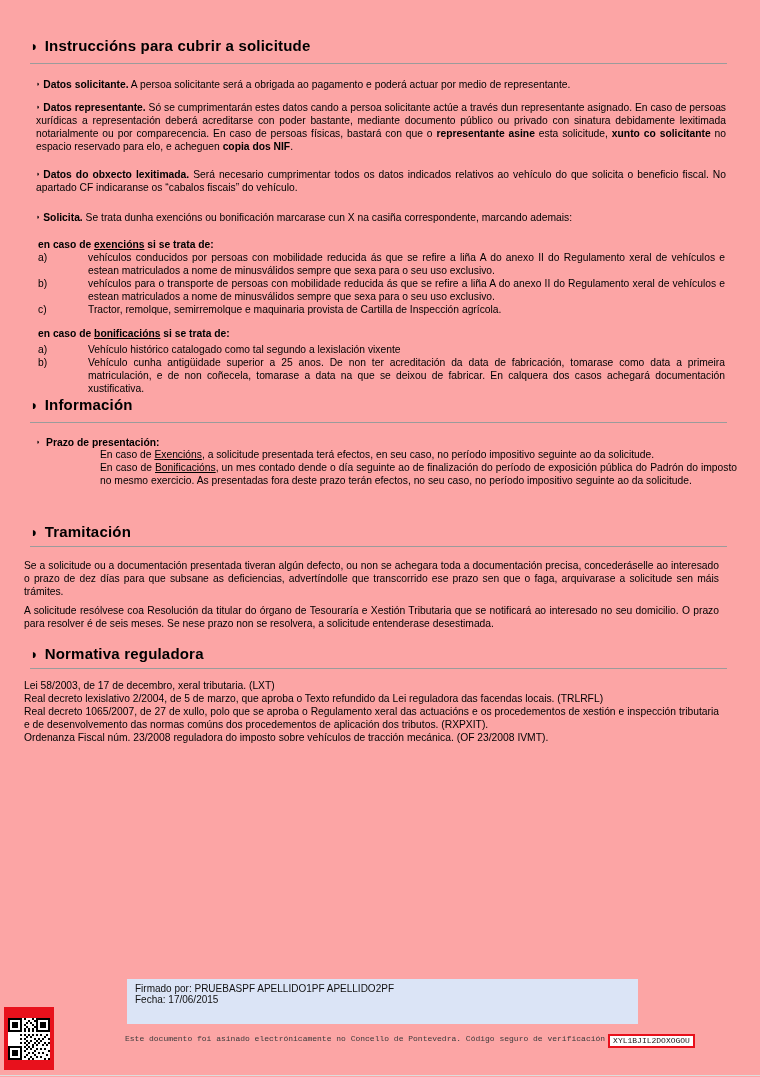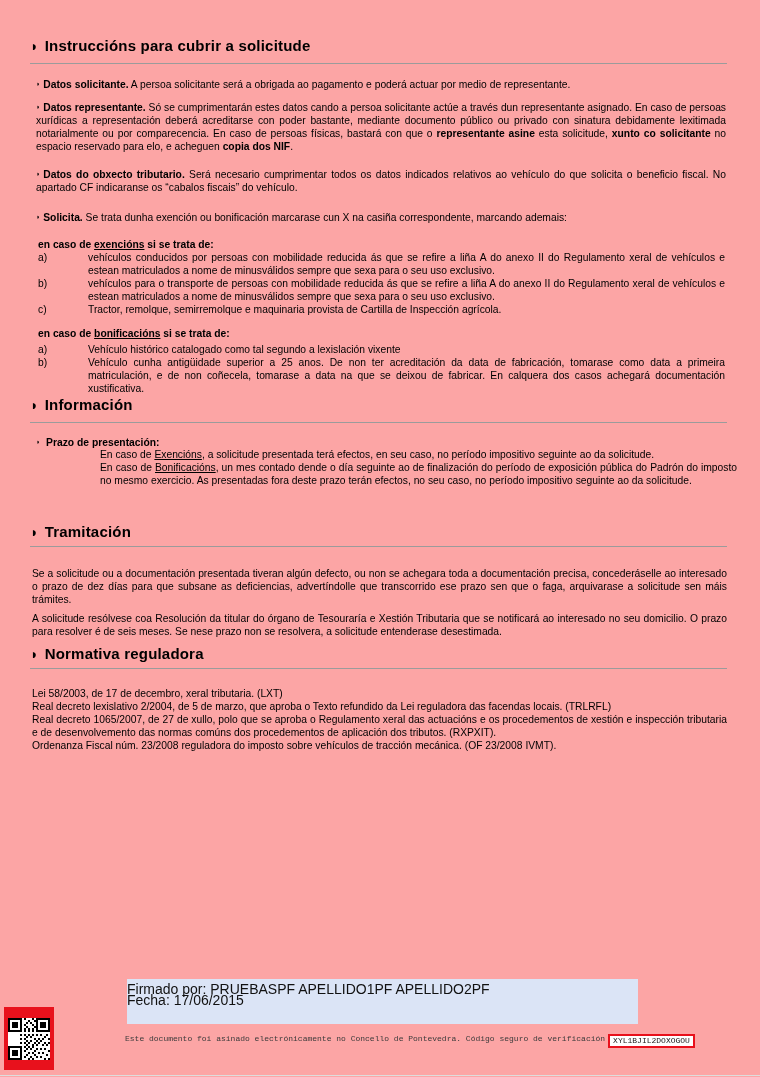--- a/index.html
+++ b/index.html
@@ -12,32 +12,32 @@
   .page{
     position:relative;width:760px;height:1077px;background:#fca5a5;overflow:hidden;
     font-family:"Liberation Sans", sans-serif;color:#000;
   }
   .abs{position:absolute;}
   .h1{left:30px;width:697px;font-size:15px;font-weight:bold;letter-spacing:.2px;}
   .hb{font-size:14px;margin-right:6px;}
   .rule{left:30px;width:697px;height:0;border-top:1px solid var(--rule_gray);}
   .body-text{font-size:10.3px;line-height:13px;text-align:justify;}
   .para{left:36px;width:690px;}
-  .flush{left:32px;width:695px;margin-top:8px;}
+  .flush{left:24px;width:695px;}
   .ib{font-size:7px;margin-right:3px;vertical-align:1.5px;}
   .bold{font-weight:bold;}
   .u{text-decoration:underline;}
   .list{left:38px;width:687px;}
   .lrow{display:flex;}
   .lkey{width:50px;flex:none;}
   .ltext{flex:1;text-align:justify;}
   .indent{left:88px;width:637px;margin-left:12px;}
   .sig{
     left:127px;top:979px;width:511px;height:45px;background:var(--signature_bg);
-    box-sizing:border-box;padding:5px 0;font-size:14px;line-height:10.5px;color:#111;
+    box-sizing:border-box;padding:5px 8px;font-size:10px;line-height:10.5px;color:#111;
   }
   .footer{
     left:125px;top:1034px;width:620px;
     font-family:"Liberation Mono", monospace;font-size:8px;color:var(--footer_text);
     white-space:nowrap;
   }
   .code{
     display:inline-block;margin-left:3px;padding:0 3px;background:#fff;color:#222;
     border:2px solid var(--accent_red);line-height:10px;vertical-align:-2px;
   }
@@ -53,23 +53,23 @@
 
 <div class="page">
 
   <div class="abs h1" style="top:37px"><span class="hb">◗</span><span>Instruccións para cubrir a solicitude</span></div>
   <div class="abs rule" style="top:63px"></div>
 
   <div class="abs body-text para" style="top:77px"><span class="ib">◗</span><span class="bold">Datos solicitante.</span><span> A persoa solicitante será a obrigada ao pagamento e poderá actuar por medio de representante.</span></div>
 
   <div class="abs body-text para" style="top:100px"><span class="ib">◗</span><span class="bold">Datos representante.</span><span> Só se cumprimentarán estes datos cando a persoa solicitante actúe a través dun representante asignado. En caso de persoas xurídicas a representación deberá acreditarse con poder bastante, mediante documento público ou privado con sinatura debidamente lexitimada notarialmente ou por comparecencia. En caso de persoas físicas, bastará con que o </span><span class="bold">representante asine</span><span> esta solicitude, </span><span class="bold">xunto co solicitante</span><span> no espacio reservado para elo, e acheguen </span><span class="bold">copia dos NIF</span><span>.</span></div>
 
-  <div class="abs body-text para" style="top:167px"><span class="ib">◗</span><span class="bold">Datos do obxecto tributario.</span><span> Será necesario cumprimentar todos os datos indicados relativos ao vehículo do que solicita o beneficio fiscal. No apartado CF indicaranse os “cabalos fiscais” do vehículo.</span></div>
+  <div class="abs body-text para" style="top:167px"><span class="ib">◗</span><span class="bold">Datos do obxecto lexitimada.</span><span> Será necesario cumprimentar todos os datos indicados relativos ao vehículo do que solicita o beneficio fiscal. No apartado CF indicaranse os “cabalos fiscais” do vehículo.</span></div>
 
-  <div class="abs body-text para" style="top:210px"><span class="ib">◗</span><span class="bold">Solicita.</span><span> Se trata dunha exención ou bonificación marcarase cun X na casiña correspondente, marcando ademais:</span></div>
+  <div class="abs body-text para" style="top:210px"><span class="ib">◗</span><span class="bold">Solicita.</span><span> Se trata dunha exencións ou bonificación marcarase cun X na casiña correspondente, marcando ademais:</span></div>
 
   <div class="abs body-text bold" style="top:238px;left:38px;width:687px"><span>en caso de </span><span class="u">exencións</span><span> si se trata de:</span></div>
 
   <div class="abs body-text list" style="top:251px">
     <div class="lrow">
         <span class="lkey">a)</span>
         <span class="ltext">vehículos conducidos por persoas con mobilidade reducida ás que se refire a liña A do anexo II do Regulamento xeral de vehículos e estean matriculados a nome de minusválidos sempre que sexa para o seu uso exclusivo.</span>
       </div>
     <div class="lrow">
         <span class="lkey">b)</span>

